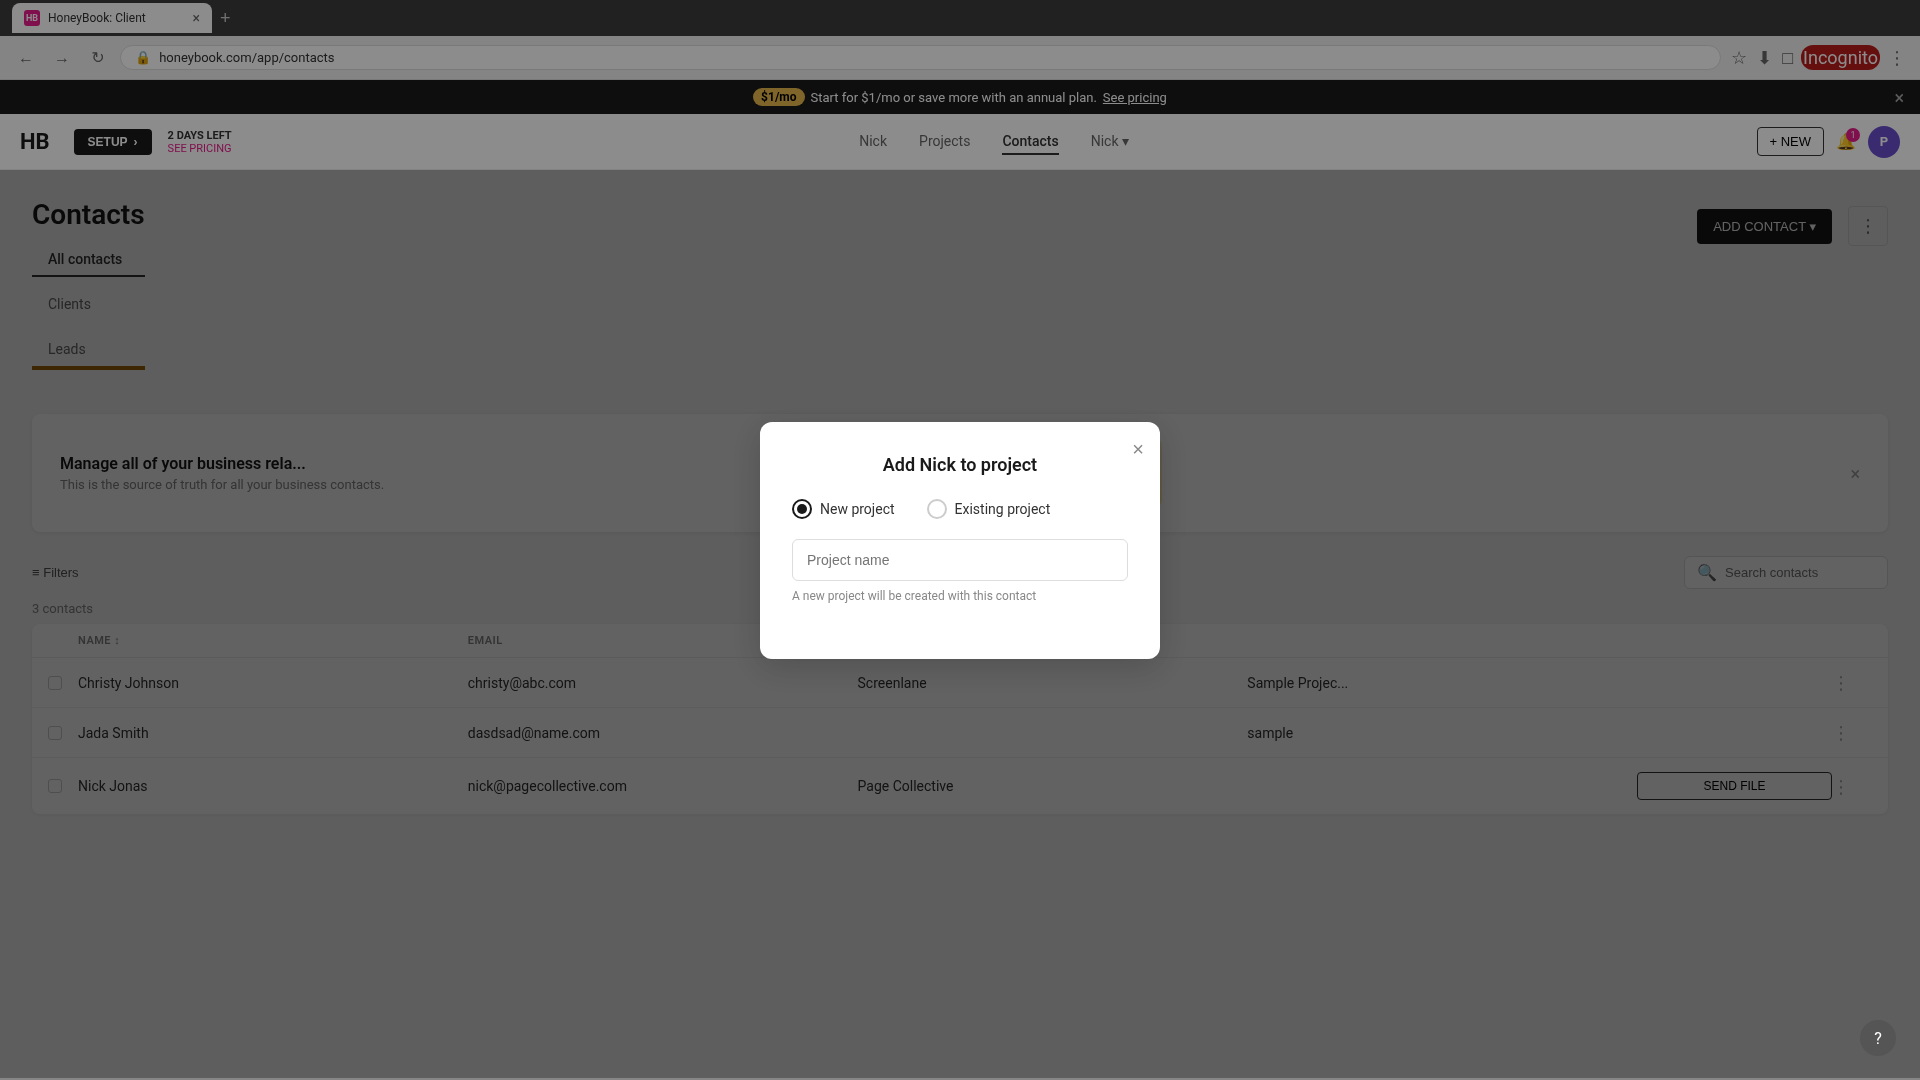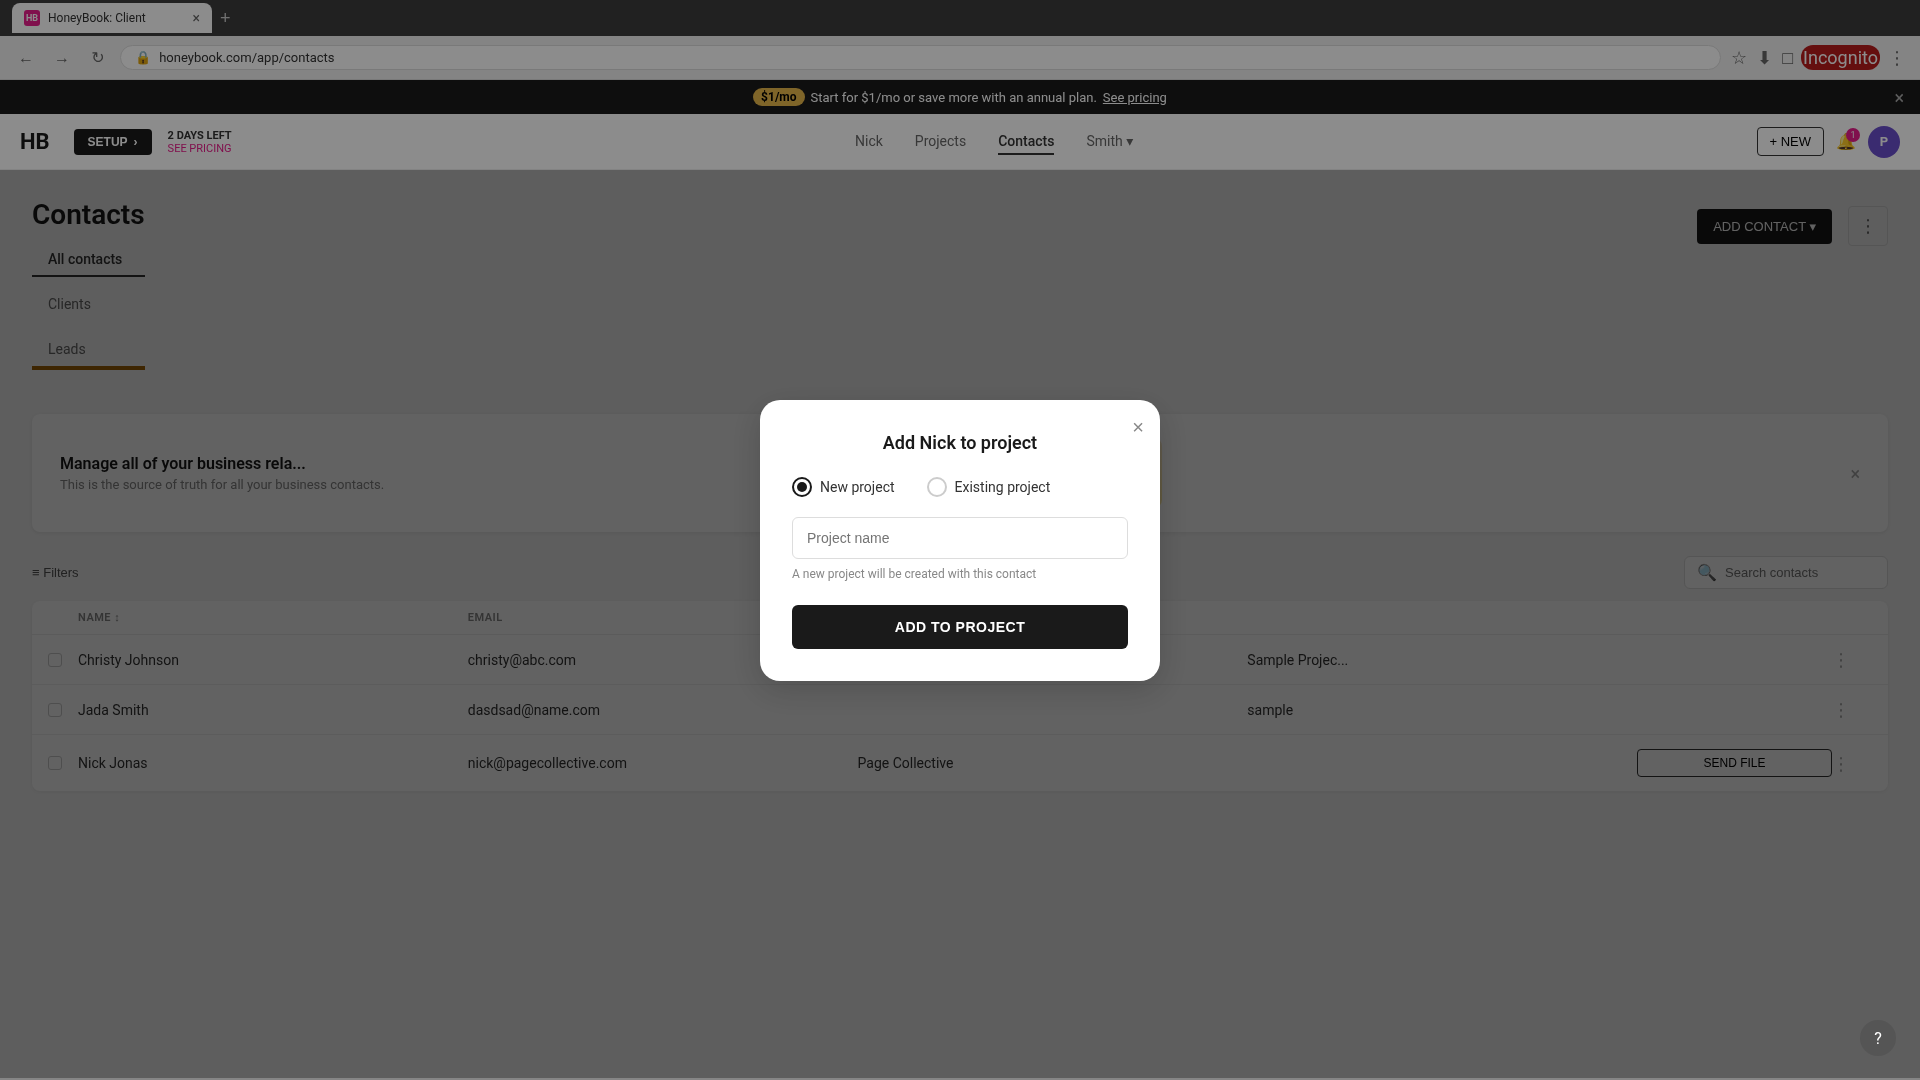--- a/index.html
+++ b/index.html
@@ -67,21 +67,21 @@
     .table-row { display: grid; grid-template-columns: 30px 2fr 2fr 2fr 2fr 1fr 40px; padding: 14px 16px; border-bottom: 1px solid #f0f0f0; font-size: 14px; color: #333; align-items: center; }
     .table-row:last-child { border-bottom: none; }
     .send-file-btn { background: #fff; border: 1px solid #333; border-radius: 4px; padding: 6px 12px; font-size: 12px; cursor: pointer; white-space: nowrap; }
     .row-more { color: #aaa; cursor: pointer; font-size: 18px; }
     .checkbox { width: 14px; height: 14px; border: 1px solid #ccc; border-radius: 3px; }
 
     
     .overlay { position: fixed; top: 0; left: 0; right: 0; bottom: 0; background: rgba(0,0,0,0.45); z-index: 100; display: flex; align-items: center; justify-content: center; }
 
     
-    .modal { background: #fff; border-radius: 20px; padding: 32px; width: 400px; position: relative; box-shadow: 0 8px 32px rgba(0,0,0,0.18); }
+    .modal { background: #fff; border-radius: 12px; padding: 32px; width: 400px; position: relative; box-shadow: 0 8px 32px rgba(0,0,0,0.18); }
     .modal-title { font-size: 18px; font-weight: 600; color: #1a1a1a; text-align: center; margin-bottom: 24px; }
     .modal-close { position: absolute; top: 16px; right: 16px; background: none; border: none; font-size: 20px; color: #888; cursor: pointer; }
     .modal-radio-group { display: flex; gap: 32px; margin-bottom: 20px; }
     .radio-option { display: flex; align-items: center; gap: 8px; cursor: pointer; }
     .radio-circle { width: 20px; height: 20px; border-radius: 50%; border: 2px solid #ccc; display: flex; align-items: center; justify-content: center; }
     .radio-circle.selected { border-color: #1a1a1a; }
     .radio-dot { width: 10px; height: 10px; border-radius: 50%; background: #1a1a1a; }
     .radio-label { font-size: 14px; color: #333; }
     .modal-input { width: 100%; border: 1px solid #ddd; border-radius: 6px; padding: 12px 14px; font-size: 14px; color: #333; outline: none; margin-bottom: 8px; }
     .modal-hint { font-size: 12px; color: #888; margin-bottom: 24px; }
@@ -136,21 +136,21 @@
     <span>›</span>
   </button>
   <div style="display:flex;flex-direction:column;">
     <span class="trial-days">2 DAYS LEFT</span>
     <span class="trial-pricing">SEE PRICING</span>
   </div>
   <nav class="header-nav">
     <a class="nav-link">Nick</a>
     <a class="nav-link">Projects</a>
     <a class="nav-link active">Contacts</a>
-    <a class="nav-link">Smith ▾</a>
+    <a class="nav-link">Nick ▾</a>
   </nav>
   <div class="header-actions">
     <button class="new-btn">+ NEW</button>
     <div class="notification-btn">
       <span>🔔</span>
       <span class="notification-badge">1</span>
     </div>
     <div class="avatar">P</div>
   </div>
 </div>
@@ -180,20 +180,21 @@
     <span class="info-banner-close">×</span>
   </div>
 
   <div class="contacts-toolbar">
     <button class="filter-btn">≡  Filters</button>
     <div class="search-box">
       <span>🔍</span>
       <input type="text" placeholder="Search contacts" style="">
     </div>
   </div>
+  <div style="font-size:13px;color:#888;margin-bottom:8px;">3 contacts</div>
 
   <div class="contacts-table">
     <div class="table-header">
       <div></div>
       <div>NAME ↕</div>
       <div>EMAIL</div>
       <div></div>
       <div></div>
       <div></div>
       <div></div>
@@ -242,19 +243,18 @@
         <span class="radio-label">New project</span>
       </label>
       <label class="radio-option">
         <div class="radio-circle"></div>
         <span class="radio-label">Existing project</span>
       </label>
     </div>
 
     <input class="modal-input" type="text" placeholder="Project name" style="">
     <div class="modal-hint">A new project will be created with this contact</div>
-    <button class="modal-submit">ADD TO PROJECT</button>
   </div>
 </div>
 
 <div class="help-btn">
   <span>?</span>
 </div>
 
 </body></html>

